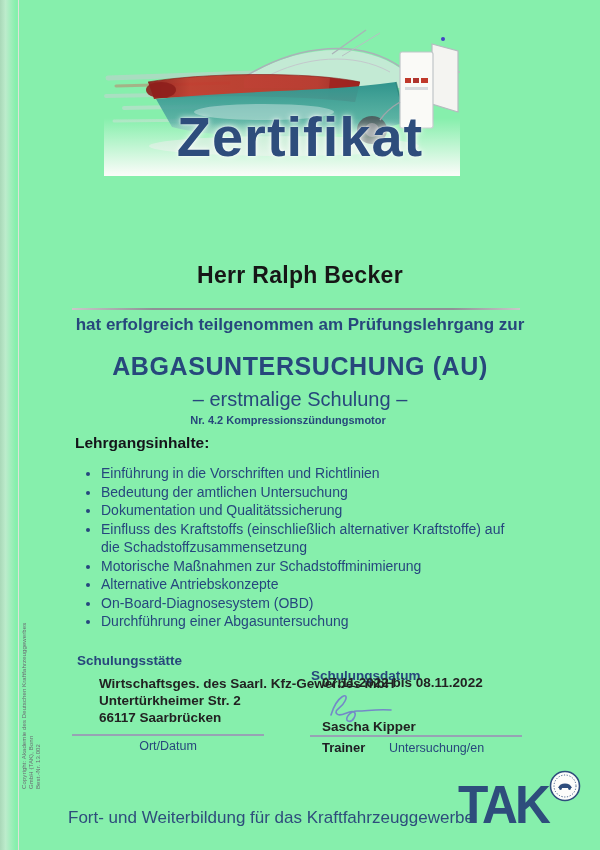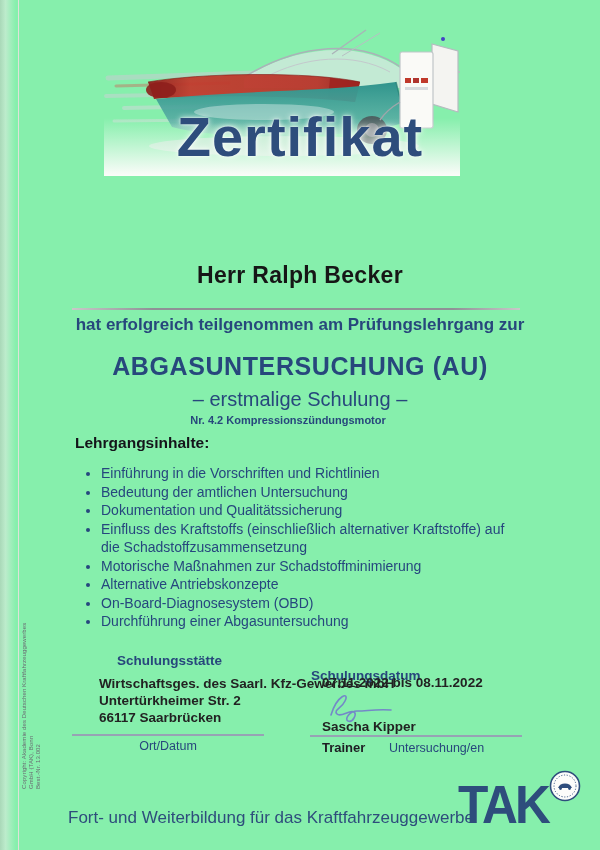--- a/index.html
+++ b/index.html
@@ -36,21 +36,21 @@
   .course-note{top:414px;font-size:11px;font-weight:700;color:#27477c;transform:translateX(-12px);}
 
   .contents{position:absolute;left:75px;top:434px;width:470px;}
   .contents-heading{font-size:15.5px;font-weight:700;color:#14141a;margin:0 0 7px 0;}
   .contents-list{margin:12px;padding:0 0 0 14px;list-style:disc;}
   .contents-list li{font-size:14px;line-height:18.5px;color:#26477e;font-weight:400;
     padding-right:10px;}
   .contents-list li::marker{color:#26477e;font-size:13px;}
 
   .field-label{position:absolute;font-size:13.5px;font-weight:700;color:#27477c;}
-  .venue-label{left:77px;top:653px;margin-left:40px;}
+  .venue-label{left:77px;top:653px;}
   .date-label{left:311px;top:668px;}
   .venue-address{position:absolute;left:99px;top:675px;font-size:13.5px;line-height:17px;
     font-weight:700;color:#222;}
   .date-value{position:absolute;left:322px;top:675px;font-size:13.5px;font-weight:700;color:#222;}
 
   .sig-line{position:absolute;height:1.5px;background:#97a2b4;}
   .sig-line-left{left:72px;top:734px;width:192px;}
   .sig-line-right{left:310px;top:735px;width:212px;}
   .ortdatum-label{position:absolute;left:72px;top:739px;width:192px;text-align:center;
     font-size:12.5px;color:#27477c;font-weight:400;}

